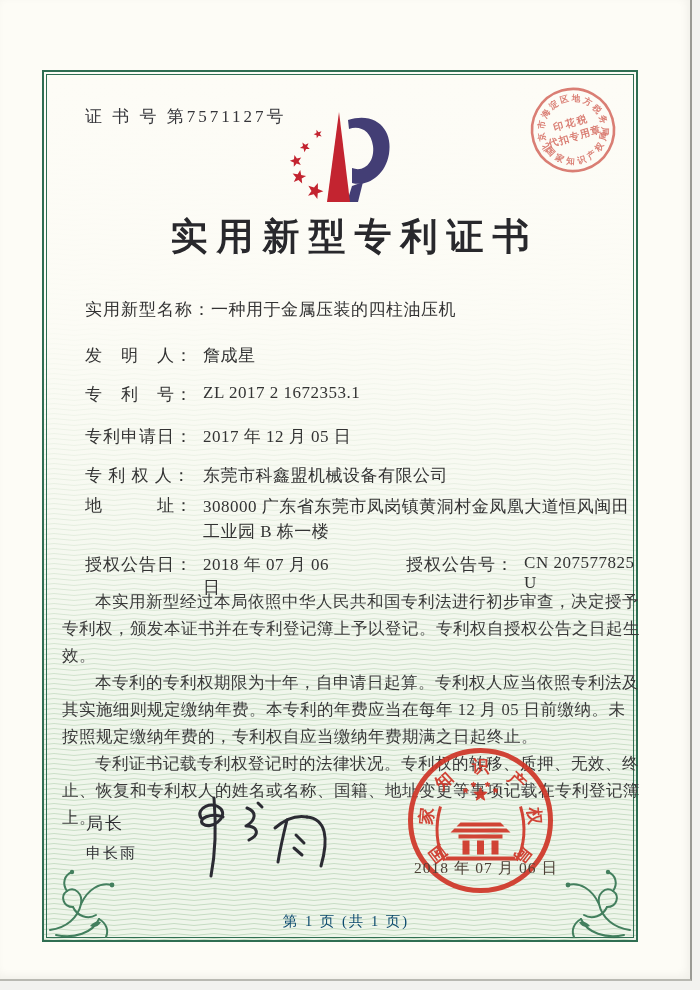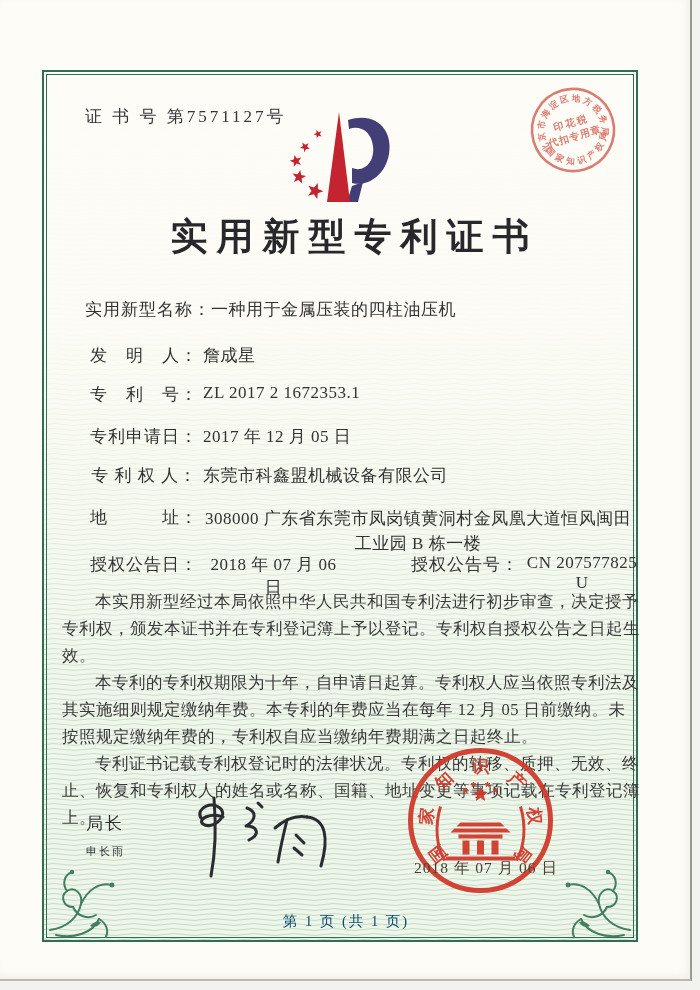--- a/index.html
+++ b/index.html
@@ -38,32 +38,32 @@
   .ornament.left{left:46px;top:860px;}
   .ornament.right{left:560px;top:860px;transform:scaleX(-1);}
 
   .cert-no{position:absolute;left:85px;top:105px;font-size:17px;color:#35353a;
     letter-spacing:3px;}
   .logo{position:absolute;left:270px;top:98px;width:150px;height:118px;}
   .title{position:absolute;left:0;top:212px;width:692px;text-align:center;
     font-size:37px;font-weight:700;color:#28282c;letter-spacing:9px;padding-left:17px;}
 
   .fields{position:absolute;left:85px;top:298px;width:555px;font-size:17px;color:#333;}
-  .frow{position:absolute;left:0;display:flex;align-items:flex-start;text-align:center;}
+  .frow{position:absolute;left:0;display:flex;align-items:flex-start;}
   .flabel{flex:0 0 118px;letter-spacing:1px;white-space:nowrap;}
   .fvalue{letter-spacing:.5px;}
   .fvalue.addr{max-width:430px;line-height:25px;}
   .pair2{margin-left:62px;display:flex;}
 
   .bodytext{position:absolute;left:62px;top:588px;width:580px;font-size:16.5px;
     line-height:27px;color:var(--ink);}
   .bodytext p{text-indent:2em;letter-spacing:.5px;}
 
   .sig-title{position:absolute;left:86px;top:812px;font-size:17px;color:#2f2f33;letter-spacing:2px;}
-  .sig-name{position:absolute;left:86px;top:844px;font-size:11px;color:#2f2f33;letter-spacing:2px;}
+  .sig-name{position:absolute;left:86px;top:844px;font-size:15px;color:#2f2f33;letter-spacing:2px;}
   .sig-hand{position:absolute;left:175px;top:788px;width:175px;height:95px;}
 
   .seal{position:absolute;left:403px;top:743px;width:155px;height:155px;opacity:.92;}
   .seal-date{position:absolute;left:414px;top:858px;font-size:15.5px;color:#4c4036;
     letter-spacing:1px;white-space:nowrap;}
 
   .stamp{position:absolute;left:522px;top:79px;width:102px;height:102px;opacity:.85;}
 
   .footer{position:absolute;left:0;top:912px;width:692px;text-align:center;
     font-size:14.5px;color:#0c4a6e;letter-spacing:2px;}
@@ -180,21 +180,21 @@
       <span class="fvalue">ZL 2017 2 1672353.1</span>
     </div>
     <div class="frow" style="top:127px">
       <span class="flabel">专利申请日：</span>
       <span class="fvalue">2017 年 12 月 05 日</span>
     </div>
     <div class="frow" style="top:166px">
       <span class="flabel">专 利 权 人：</span>
       <span class="fvalue">东莞市科鑫盟机械设备有限公司</span>
     </div>
-    <div class="frow" style="top:208px">
+    <div class="frow" style="top:196px">
       <span class="flabel">地　　　址：</span>
       <span class="fvalue addr">308000 广东省东莞市凤岗镇黄洞村金凤凰大道恒风闽田工业园 B 栋一楼</span>
     </div>
     <div class="frow" style="top:255px">
       <span class="flabel">授权公告日：</span>
       <span class="fvalue">2018 年 07 月 06 日</span>
       <span class="pair2">
         <span class="flabel">授权公告号：</span>
         <span class="fvalue">CN 207577825 U</span>
       </span>

